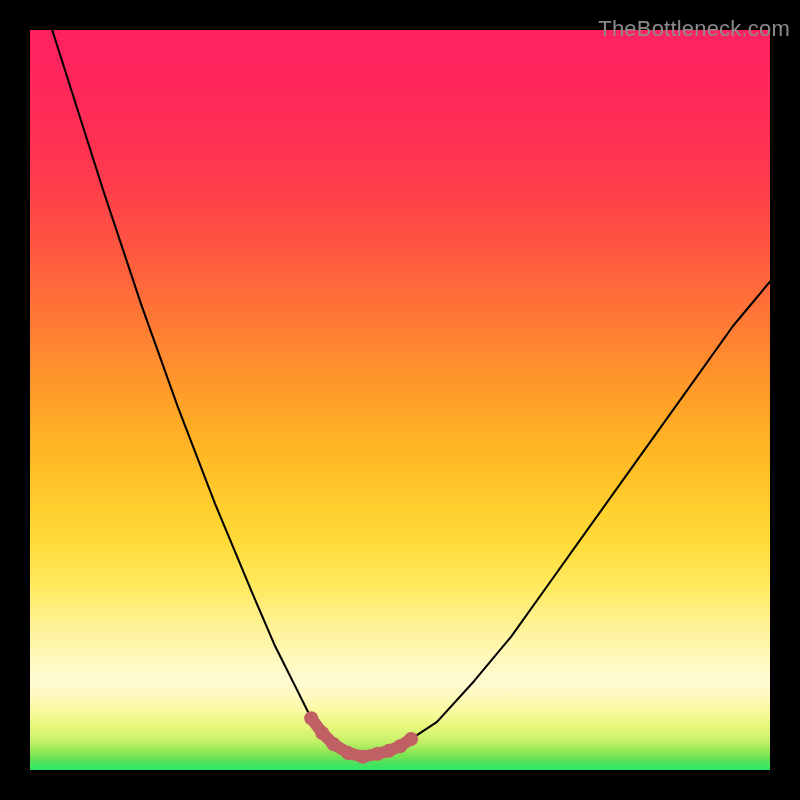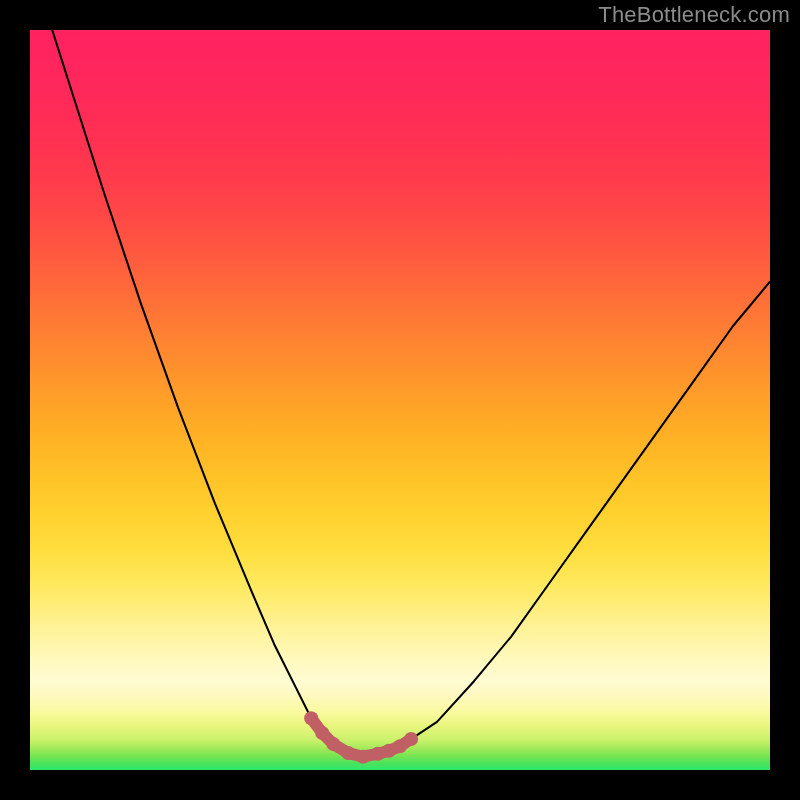--- a/index.html
+++ b/index.html
@@ -48,21 +48,21 @@
   }
   .curve {
     position: absolute;
     left: 0;
     top: 0;
     width: 740px;
     height: 740px;
   }
   .watermark {
     position: absolute;
-    top: 2px;
+    top: 16px;
     right: 10px;
     font-family: Arial, Helvetica, sans-serif;
     font-size: 22px;
     font-weight: 500;
     color: #8b8b8b;
     letter-spacing: 0.2px;
   }
 </style>
 </head>
 <body>

